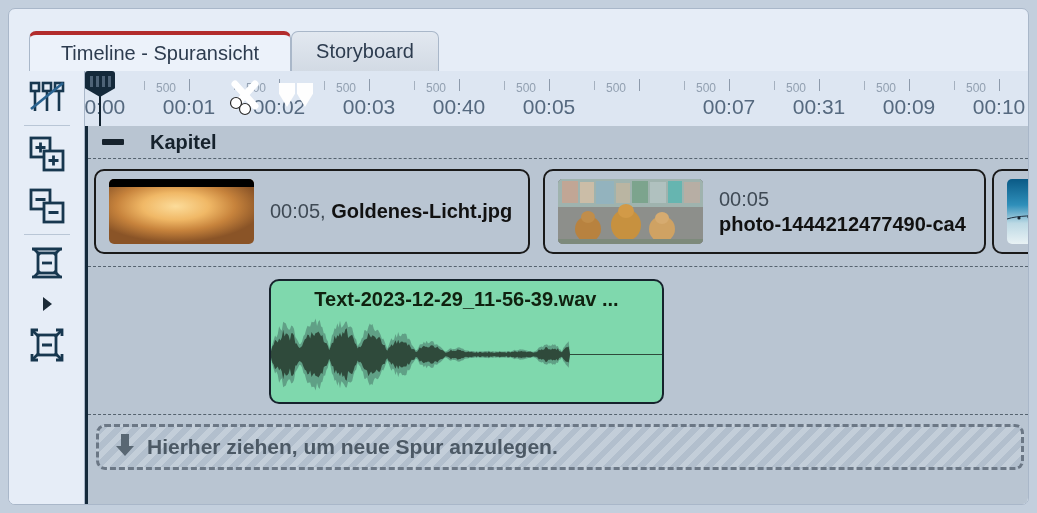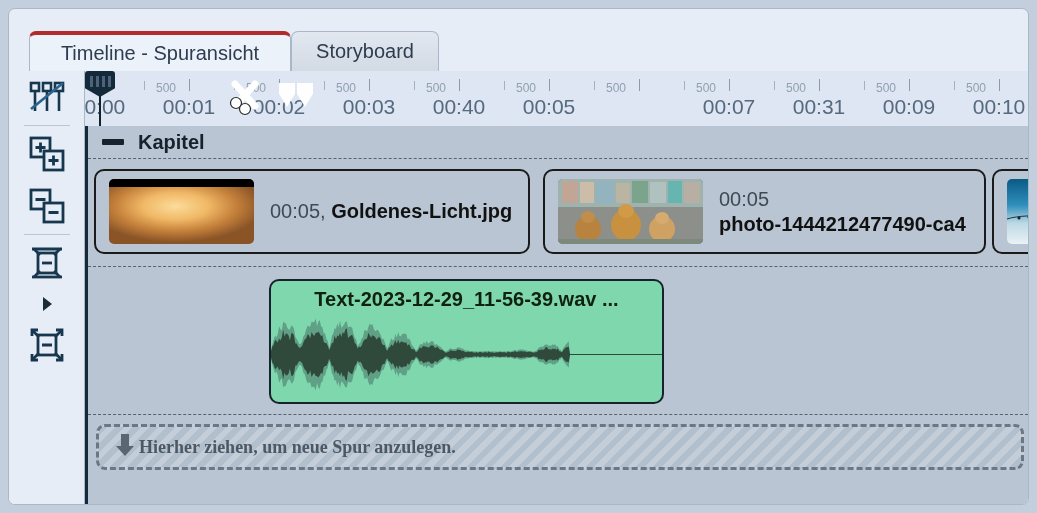--- a/index.html
+++ b/index.html
@@ -106,21 +106,21 @@
   .chapterrow{
     position:absolute;left:0;top:0;right:0;height:33px;
     background:#b9c5d2;
     border-bottom:1px dashed #55636f;
     display:flex;align-items:center;
     box-sizing:border-box;
   }
   .chapterrow .collapse{
     margin-left:14px;width:22px;height:6px;background:#16222c;border-radius:1px;cursor:pointer;
   }
-  .chaptitle{margin-left:14px;font-size:20px;font-weight:bold;color:#16222c;}
+  .chaptitle{margin-left:26px;font-size:20px;font-weight:bold;color:#16222c;}
 
   .track{position:absolute;left:0;right:0;box-sizing:border-box;border-bottom:1px dashed #55636f;}
   .track-video{top:33px;height:108px;}
   .track-audio{top:141px;height:148px;}
 
   
   .clip{
     position:absolute;box-sizing:border-box;
     border:2px solid #1a1a1a;border-radius:10px;
     background:#b9c5d2;
@@ -177,21 +177,21 @@
   .dropzone{
     position:absolute;left:8px;right:4px;top:298px;height:46px;
     box-sizing:border-box;
     border:3px dashed #6b7785;border-radius:9px;
     background:
       repeating-linear-gradient(135deg,#b2bfcd 0 6px,#c3ced9 6px 12px);
     display:flex;align-items:center;
     cursor:pointer;
   }
   .dz-arrow{margin-left:16px;}
-  .dz-text{margin-left:4px;font-size:18px;color:#4c5965;font-weight:bold;white-space:nowrap;font-family:Liberation Serif, serif;}
+  .dz-text{margin-left:12px;font-size:21px;color:#4c5965;font-weight:bold;white-space:nowrap;}
 
   .bottomline{position:absolute;left:0;right:0;bottom:0;height:4px;background:#b9c5d2;}
 </style>
 </head>
 <body>
 
 <div id="app">
   <div class="panel">
 
     <div class="tabstrip">

